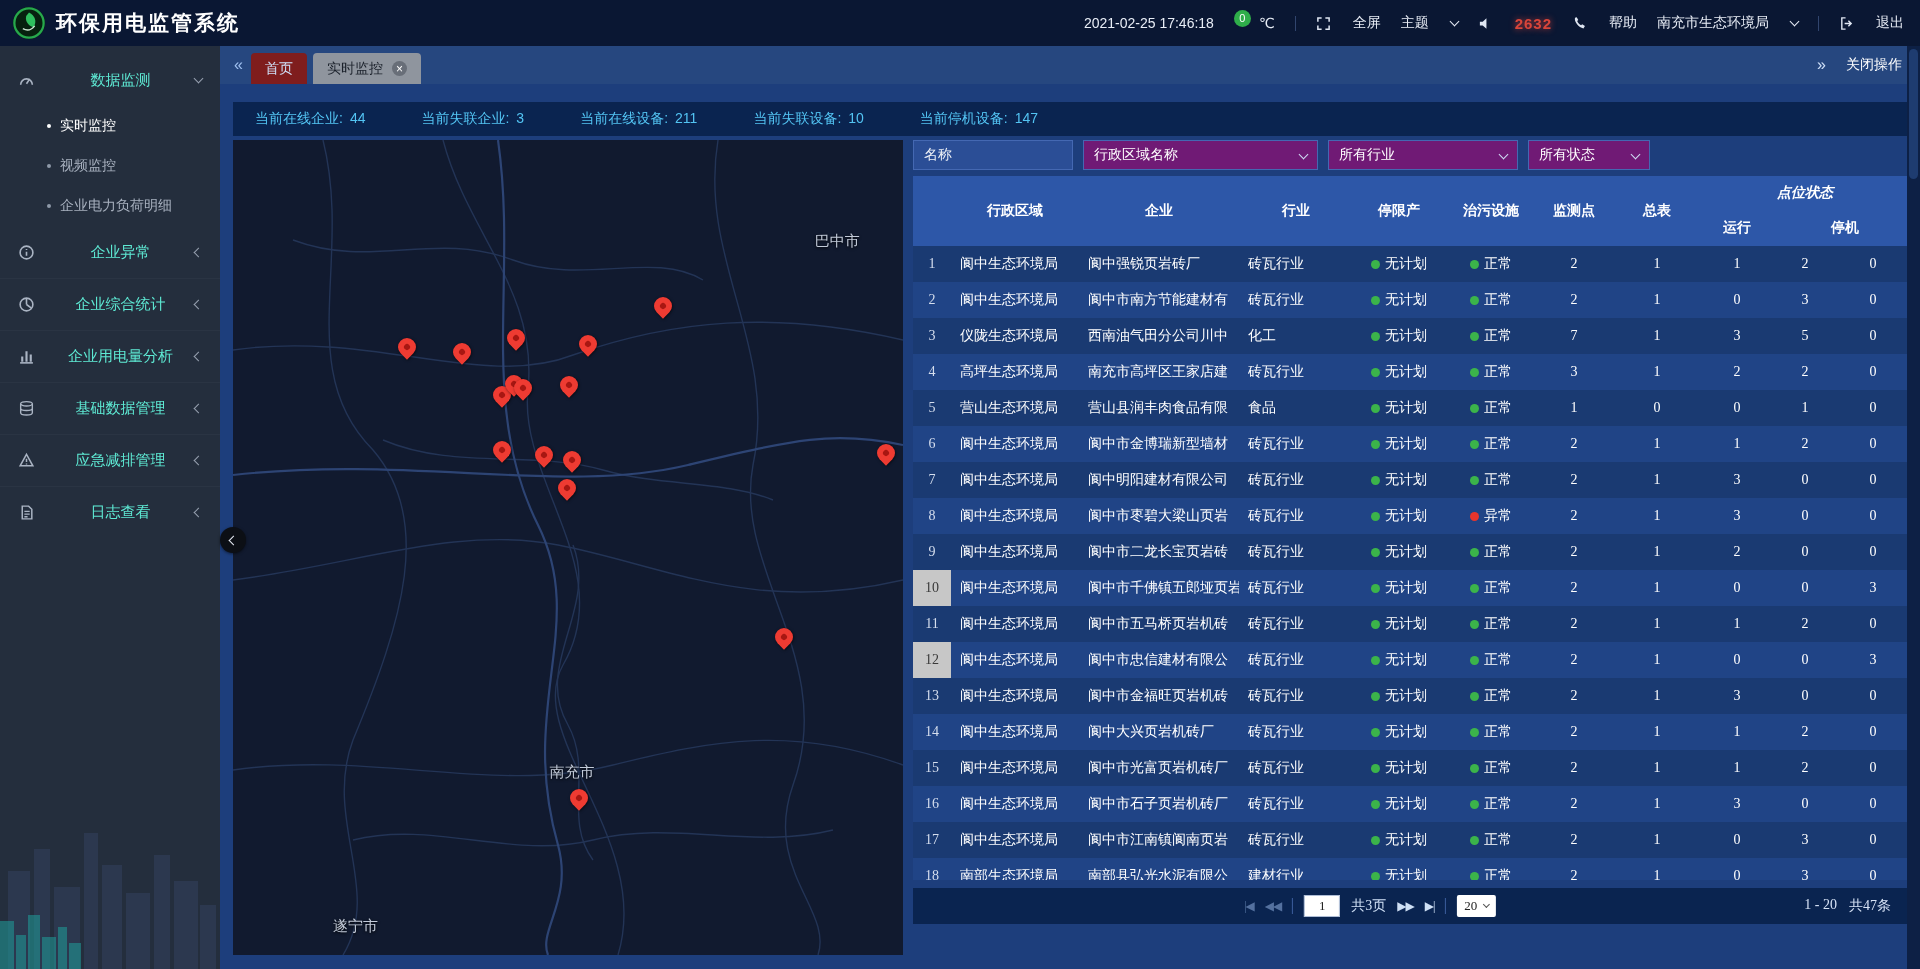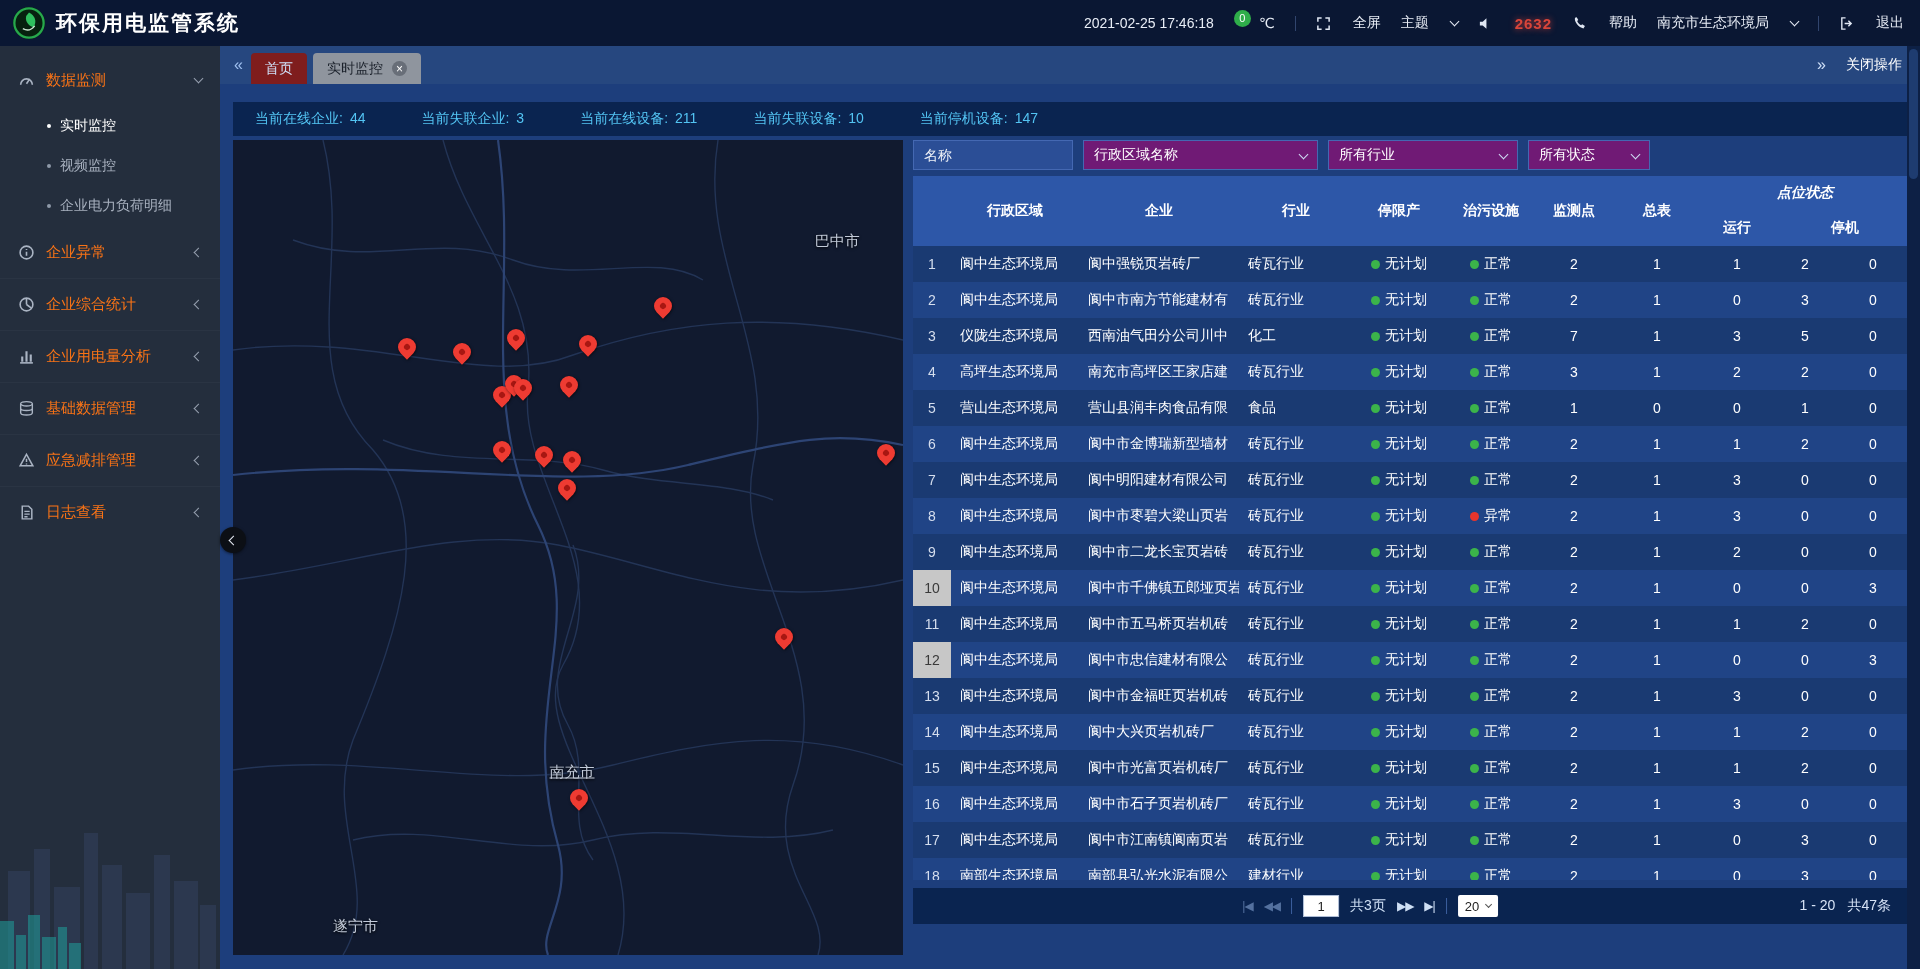--- a/index.html
+++ b/index.html
@@ -22,21 +22,21 @@
   .alarm-count { color:#d9453a; font-weight:bold; font-size:15px; text-shadow:0 0 6px rgba(217,69,58,.85); letter-spacing:1px; }
   .chev { width:7px; height:7px; border-right:1.6px solid currentColor; border-bottom:1.6px solid currentColor; display:inline-block; }
   .chev-down { transform:rotate(45deg); margin-top:-3px; }
   .chev-left { transform:rotate(135deg); }
   .chev.small { width:5px; height:5px; }
 
   
   .body-row { flex:1; display:flex; min-height:0; }
   .sidebar { flex:0 0 220px; width:220px; background:#242e3d; position:relative; overflow:hidden; }
   .sb-menu { padding-top:8px; position:relative; z-index:2; }
-  .sb-section { height:52px; display:flex; align-items:center; padding:0 18px; color:#f97316; font-size:15px; cursor:pointer; }
+  .sb-section { height:52px; display:flex; align-items:center; padding:0 18px; color:#5eead4; font-size:15px; cursor:pointer;text-align:center; }
   .sb-section + .sb-section { border-top:1px solid rgba(255,255,255,.03); }
   .sb-icon { width:17px; height:17px; margin-right:11px; color:#aab4c3; flex:0 0 17px; }
   .sb-icon svg { width:100%; height:100%; display:block; }
   .sb-label { flex:1; }
   .sb-section .chev { color:#97a1b0; }
   .sb-item { height:40px; display:flex; align-items:center; padding-left:47px; gap:9px; color:#a8b1bf; font-size:14px; cursor:pointer; }
   .sb-item .dot { width:4px; height:4px; border-radius:50%; background:#8e99a8; flex:0 0 4px; }
   .sb-item.active { color:#ffffff; }
   .sb-item.active .dot { background:#ffffff; }
   .skyline { position:absolute; bottom:0; left:0; width:220px; height:160px; pointer-events:none; z-index:1; }
@@ -63,21 +63,21 @@
   .map-roads { position:absolute; inset:0; width:100%; height:100%; }
   .map-roads path { fill:none; stroke:#233456; stroke-width:1.4; }
   .map-roads path.main { stroke:#2d4474; stroke-width:2.2; }
   .map-overlay { position:absolute; inset:0; }
   .map-label { position:absolute; transform:translate(-50%,-50%); color:#c3cbd9; font-size:15px; text-shadow:0 1px 3px #000; white-space:nowrap; }
   .pin { position:absolute; width:18px; height:18px; background:#ee3b32; border-radius:50% 50% 50% 0; transform:translate(-50%,-100%) rotate(-45deg); box-shadow:0 1px 3px rgba(0,0,0,.6); cursor:pointer; }
   .pin::after { content:''; position:absolute; left:6px; top:6px; width:6px; height:6px; border-radius:50%; background:#a81712; }
   .map-collapse { position:absolute; left:-13px; top:47.5%; width:26px; height:26px; border-radius:50%; background:#0c0f15; display:flex; align-items:center; justify-content:center; cursor:pointer; z-index:6; color:#e8edf6; box-shadow:0 1px 3px rgba(0,0,0,.5); }
 
   
-  .right-panel { flex:1; height:784px; display:flex; flex-direction:column; min-width:0; }
+  .right-panel { flex:1; height:784px; display:flex; flex-direction:column; min-width:0;font-family:Liberation Serif, serif; }
   .filters { flex:0 0 30px; display:flex; gap:10px; margin-bottom:6px; }
   .flt-input { width:160px; height:30px; background:#2b4e96; border:1px solid #4468b2; color:#fff; font-size:14px; padding:0 10px; font-family:inherit; }
   .flt-input::placeholder { color:rgba(255,255,255,.92); }
   .flt-select { height:30px; background:#701a75; border:1px solid #4468b2; color:#fff; font-size:14px; padding:0 10px; display:flex; align-items:center; justify-content:space-between; cursor:pointer; }
   .flt-select .chev { color:#cfdcf5; margin-top:-2px; }
 
   .thead { flex:0 0 70px; height:70px; background:#2d57a8; color:#fff; font-size:14px; font-weight:bold; display:grid; grid-template-columns:38px 128px 160px 114px 92px 92px 74px 92px 204px; }
   .th { display:flex; align-items:center; justify-content:center; }
   .th-group { display:flex; flex-direction:column; }
   .th-group-title { height:34px; display:flex; align-items:center; justify-content:center; font-style:italic; }
@@ -342,21 +342,21 @@
               <path d="M0,630 C140,610 260,655 380,625 C480,600 560,585 670,625"></path>
               <path d="M340,405 C365,470 300,525 335,585 C360,630 330,680 360,720"></path>
               <path d="M150,300 C220,330 300,310 370,330 C430,347 490,340 540,360"></path>
               <path d="M60,100 C140,130 200,90 280,120 C350,146 420,110 470,140"></path>
               <path d="M120,700 C200,680 280,720 360,700 C440,680 520,710 600,690"></path>
               <path class="main" d="M265,0 C285,140 245,265 305,385 C355,485 285,565 325,705 C340,760 305,790 315,815"></path>
               <path class="main" d="M0,335 C180,315 330,355 455,325 C560,300 600,290 670,305"></path>
             </svg>
             <div class="map-overlay" id="map-overlay">
                 <div class="map-label" style="left: 90.2%; top: 12.4%;">巴中市</div>
-                <div class="map-label" style="left: 50.6%; top: 77.6%; text-decoration: underline;">南充市</div>
+                <div class="map-label" style="left: 50.6%; top: 77.6%;">南充市</div>
                 <div class="map-label" style="left: 18.3%; top: 96.4%;">遂宁市</div>
                 <div class="pin" style="left: 26%; top: 26.5%;"></div>
                 <div class="pin" style="left: 34.2%; top: 27.1%;"></div>
                 <div class="pin" style="left: 42.2%; top: 25.4%;"></div>
                 <div class="pin" style="left: 53%; top: 26.1%;"></div>
                 <div class="pin" style="left: 64.2%; top: 21.5%;"></div>
                 <div class="pin" style="left: 40.2%; top: 32.4%;"></div>
                 <div class="pin" style="left: 41.9%; top: 31.1%;"></div>
                 <div class="pin" style="left: 43.3%; top: 31.5%;"></div>
                 <div class="pin" style="left: 50.1%; top: 31.2%;"></div>

